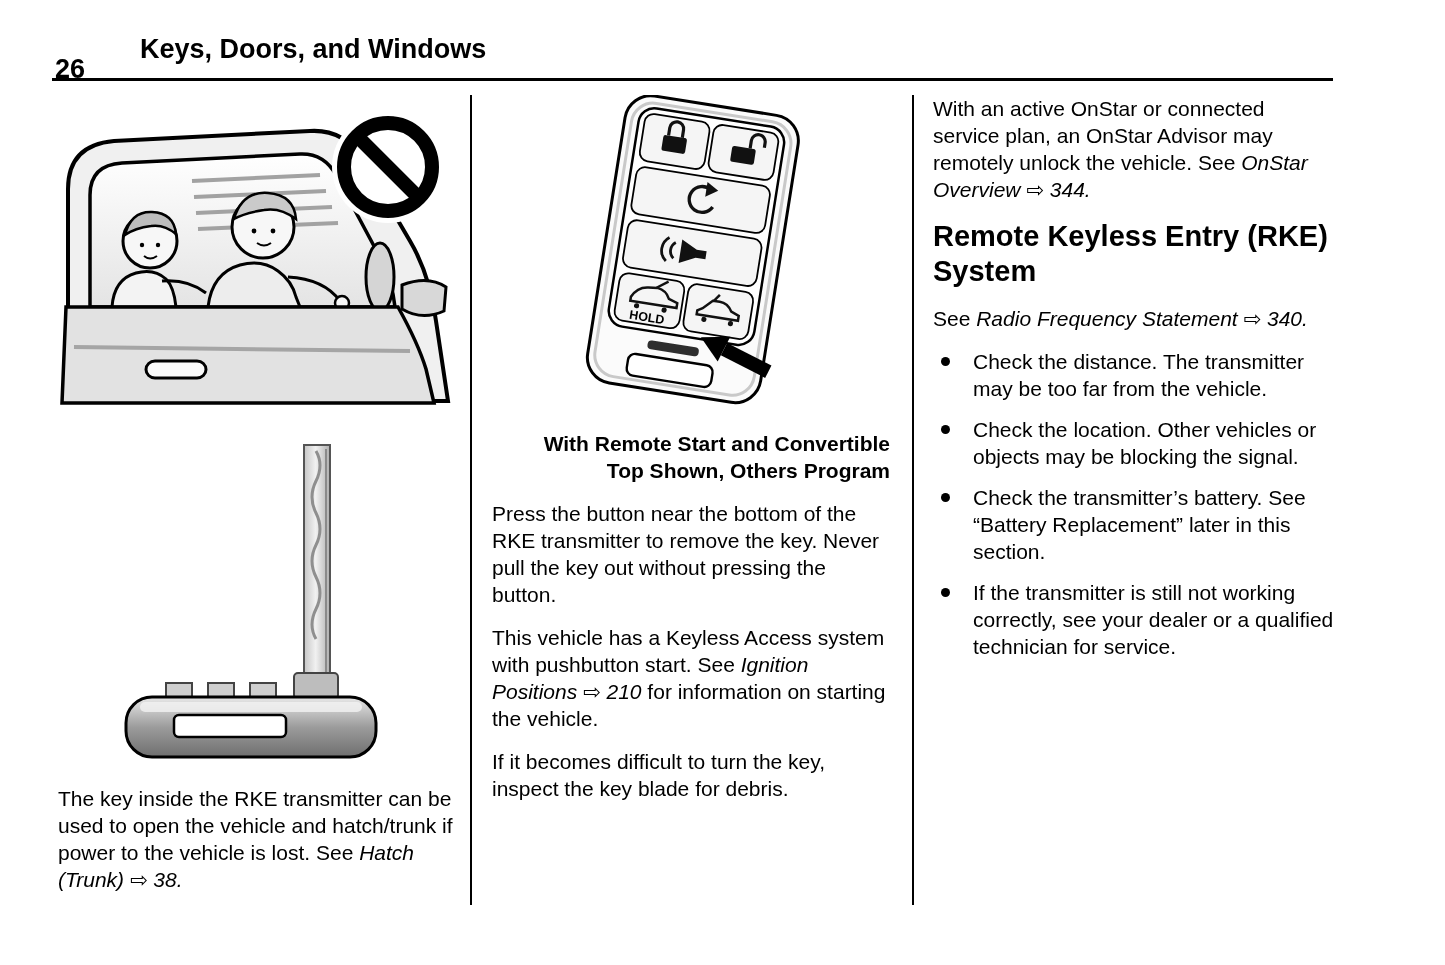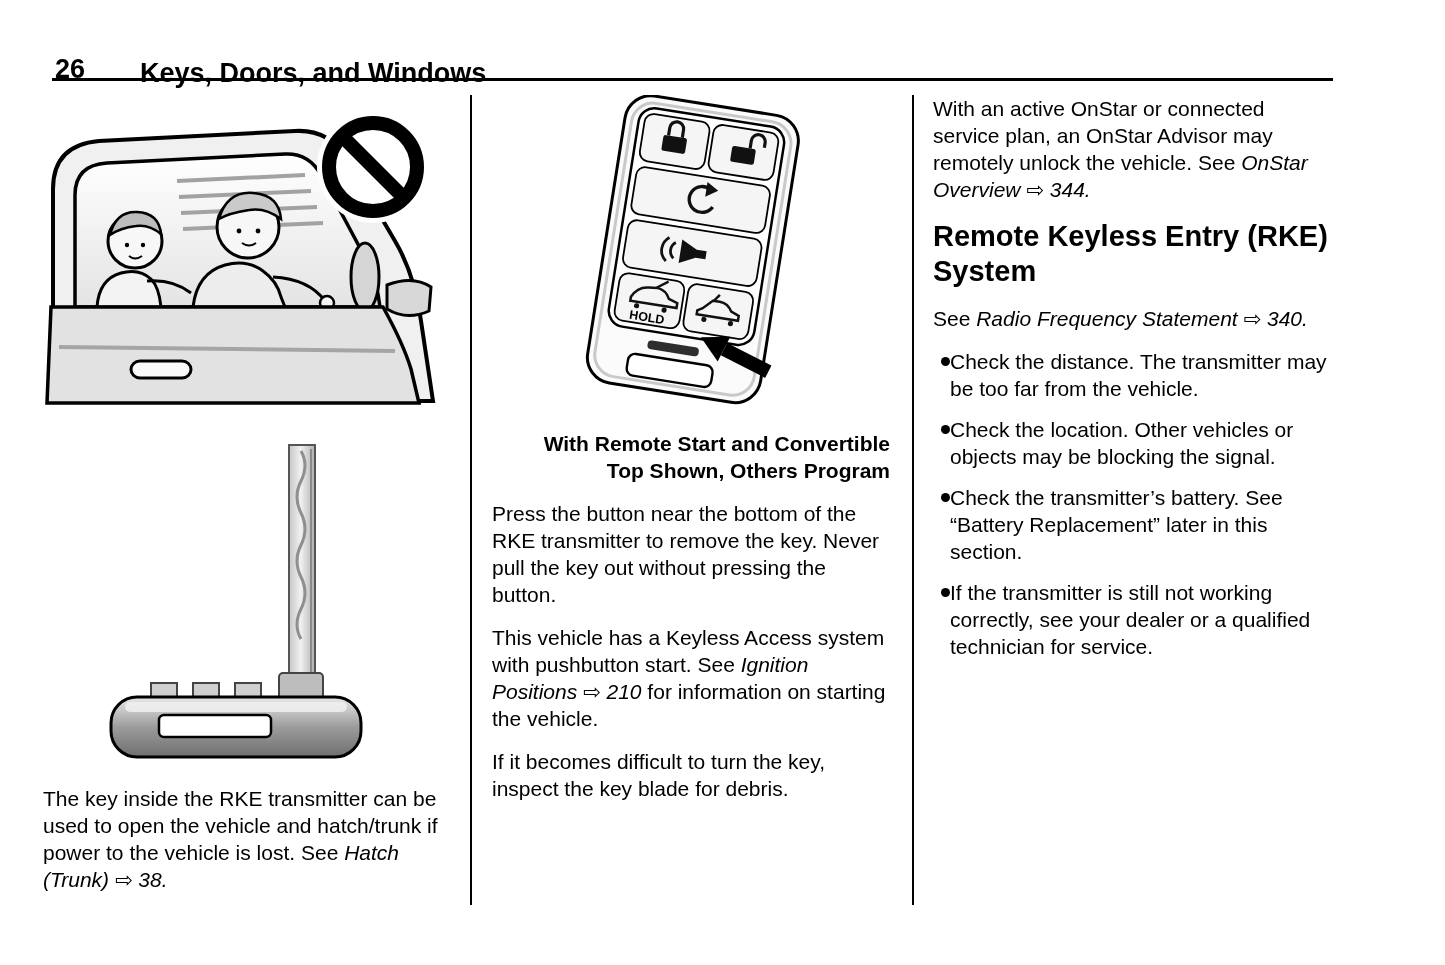--- a/index.html
+++ b/index.html
@@ -4,40 +4,40 @@
 <style>
   * { box-sizing: border-box; }
   html, body { margin: 0; padding: 0; }
   body {
     width: 1445px; height: 965px;
     background: #ffffff; color: #000;
     font-family: "Liberation Sans", "DejaVu Sans", sans-serif;
     position: relative; overflow: hidden;
   }
   .page-number { position: absolute; left: 55px; top: 54px; font-size: 27px; font-weight: bold; }
-  .chapter-title { position: absolute; left: 140px; top: 58px; font-size: 27px; font-weight: bold; }
+  .chapter-title { position: absolute; left: 140px; top: 34px; font-size: 27px; font-weight: bold; }
   .header-rule { position: absolute; left: 52px; top: 78px; width: 1281px; height: 3px; background: #000; }
   .vdiv { position: absolute; top: 95px; height: 810px; width: 1.5px; background: #000; }
   .vdiv1 { left: 470px; }
   .vdiv2 { left: 912px; }
   .col { position: absolute; top: 95px; font-size: 21px; line-height: 27px; }
-  .col1 { left: 43px; width: 400px; }
+  .col1 { left: 58px; width: 400px; }
   .col2 { left: 492px; width: 398px; }
   .col3 { left: 933px; width: 402px; }
   p { margin: 0 0 16px 0; }
   .italic { font-style: italic; }
   figure { margin: 0; padding: 0; }
   .fig-warning { margin-top: 14px; }
   .fig-key { margin-top: 22px; }
   .caption-left { margin-top: 12px; }
   .fig-caption { font-weight: bold; text-align: right; margin: 4px 0 16px 0; }
   .h1 { font-size: 29px; line-height: 35px; font-weight: bold; margin: 6px 0 16px 0; }
   .bullet-row { display: flex; margin: 0 0 14px 0; }
   .bullet-dot { flex: none; width: 9px; height: 9px; border-radius: 50%; background: #000; margin: 9px 0 0 8px; }
-  .bullet-text { }
+  .bullet-text { margin-left: 23px; }
 </style>
 </head>
 <body>
 
 <div class="page-number">26</div>
 <div class="chapter-title">Keys, Doors, and Windows</div>
 <div class="header-rule"></div>
 
 <div class="vdiv vdiv1"></div>
 <div class="vdiv vdiv2"></div>

